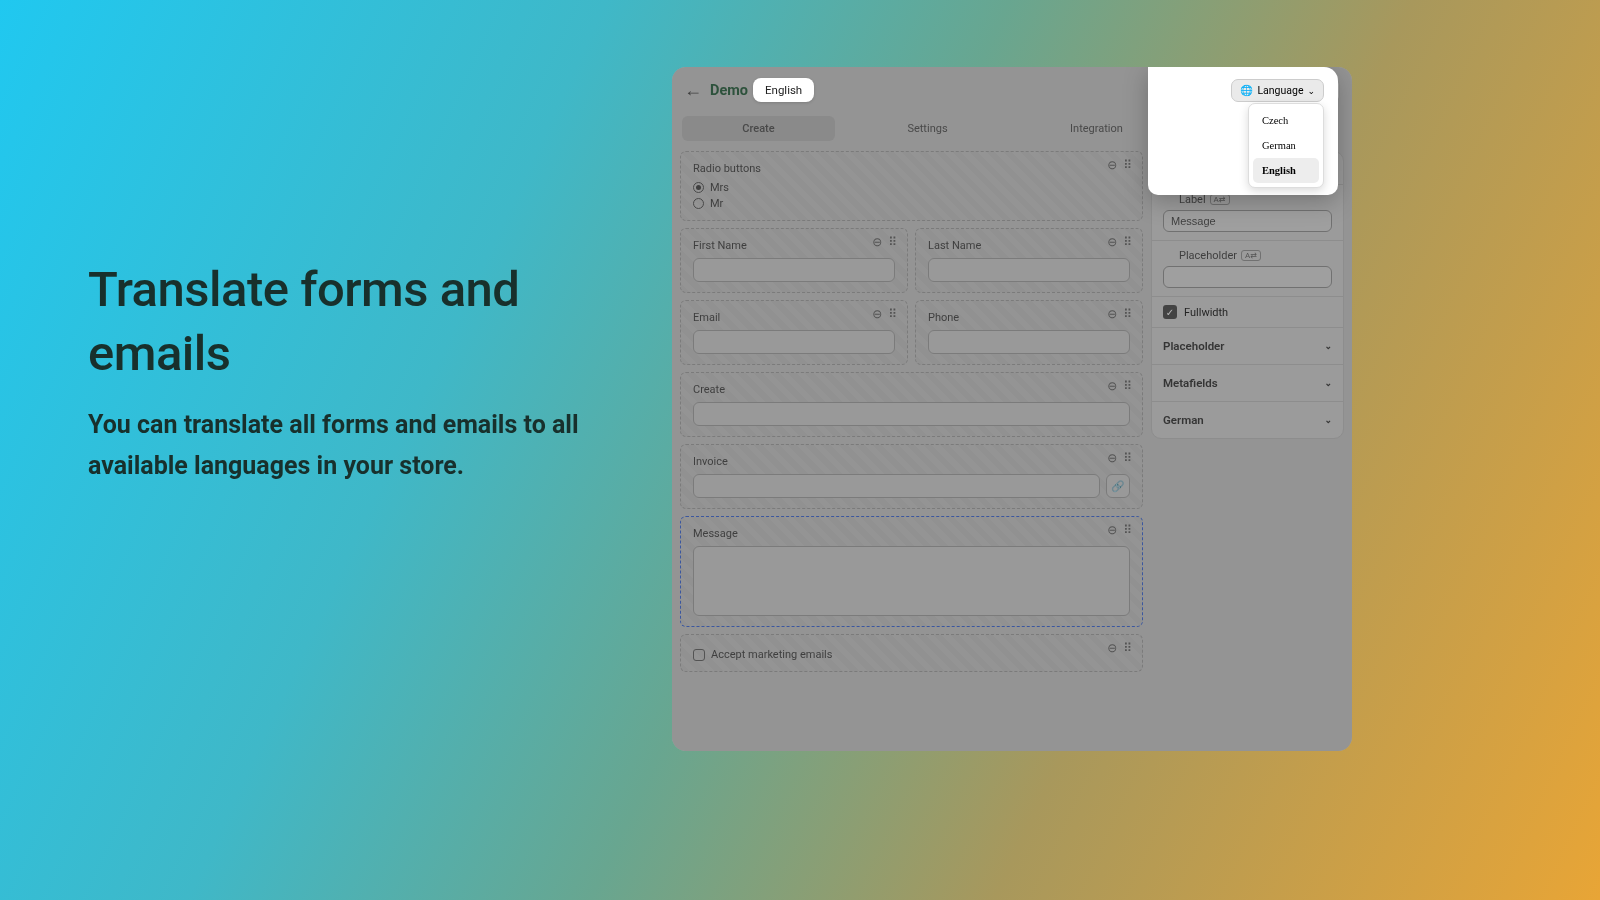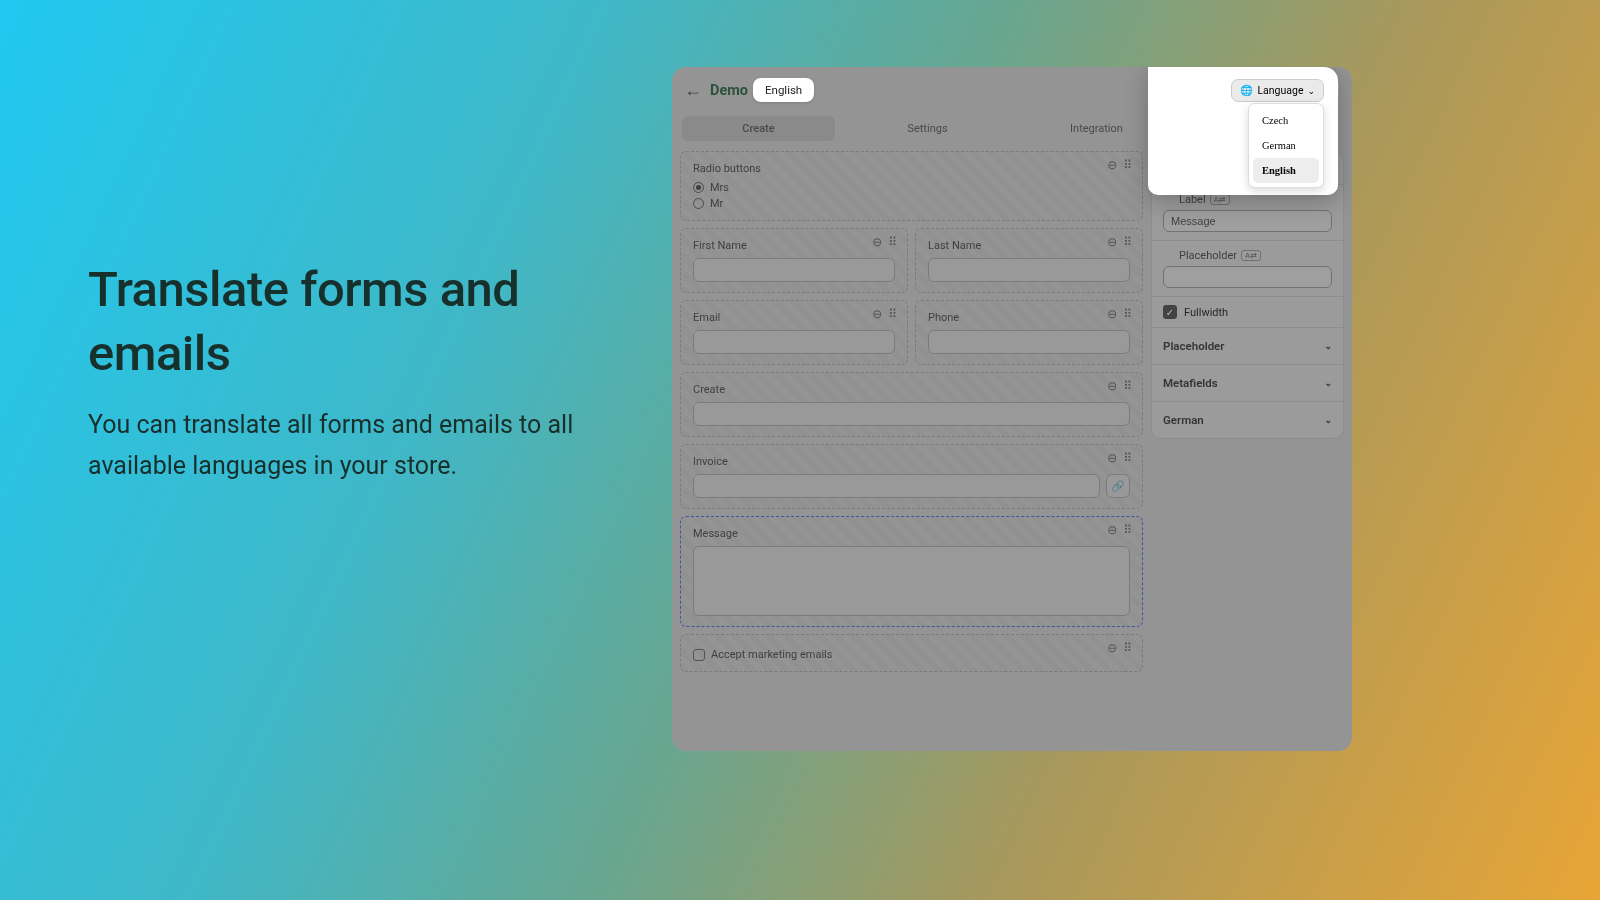--- a/index.html
+++ b/index.html
@@ -20,21 +20,21 @@
 }
 .hero h1 {
   font-size: 49px;
   font-weight: 500;
   line-height: 1.3;
   margin-bottom: 20px;
   letter-spacing: -0.5px;
 }
 .hero p {
   font-size: 25px;
-  font-weight: 400;
+  font-weight: 700;
   line-height: 1.62;
 }
 .app-window {
   position: absolute;
   left: 672px;
   top: 67px;
   width: 680px;
   height: 684px;
   background: #c4c4c4;
   border-radius: 14px;

